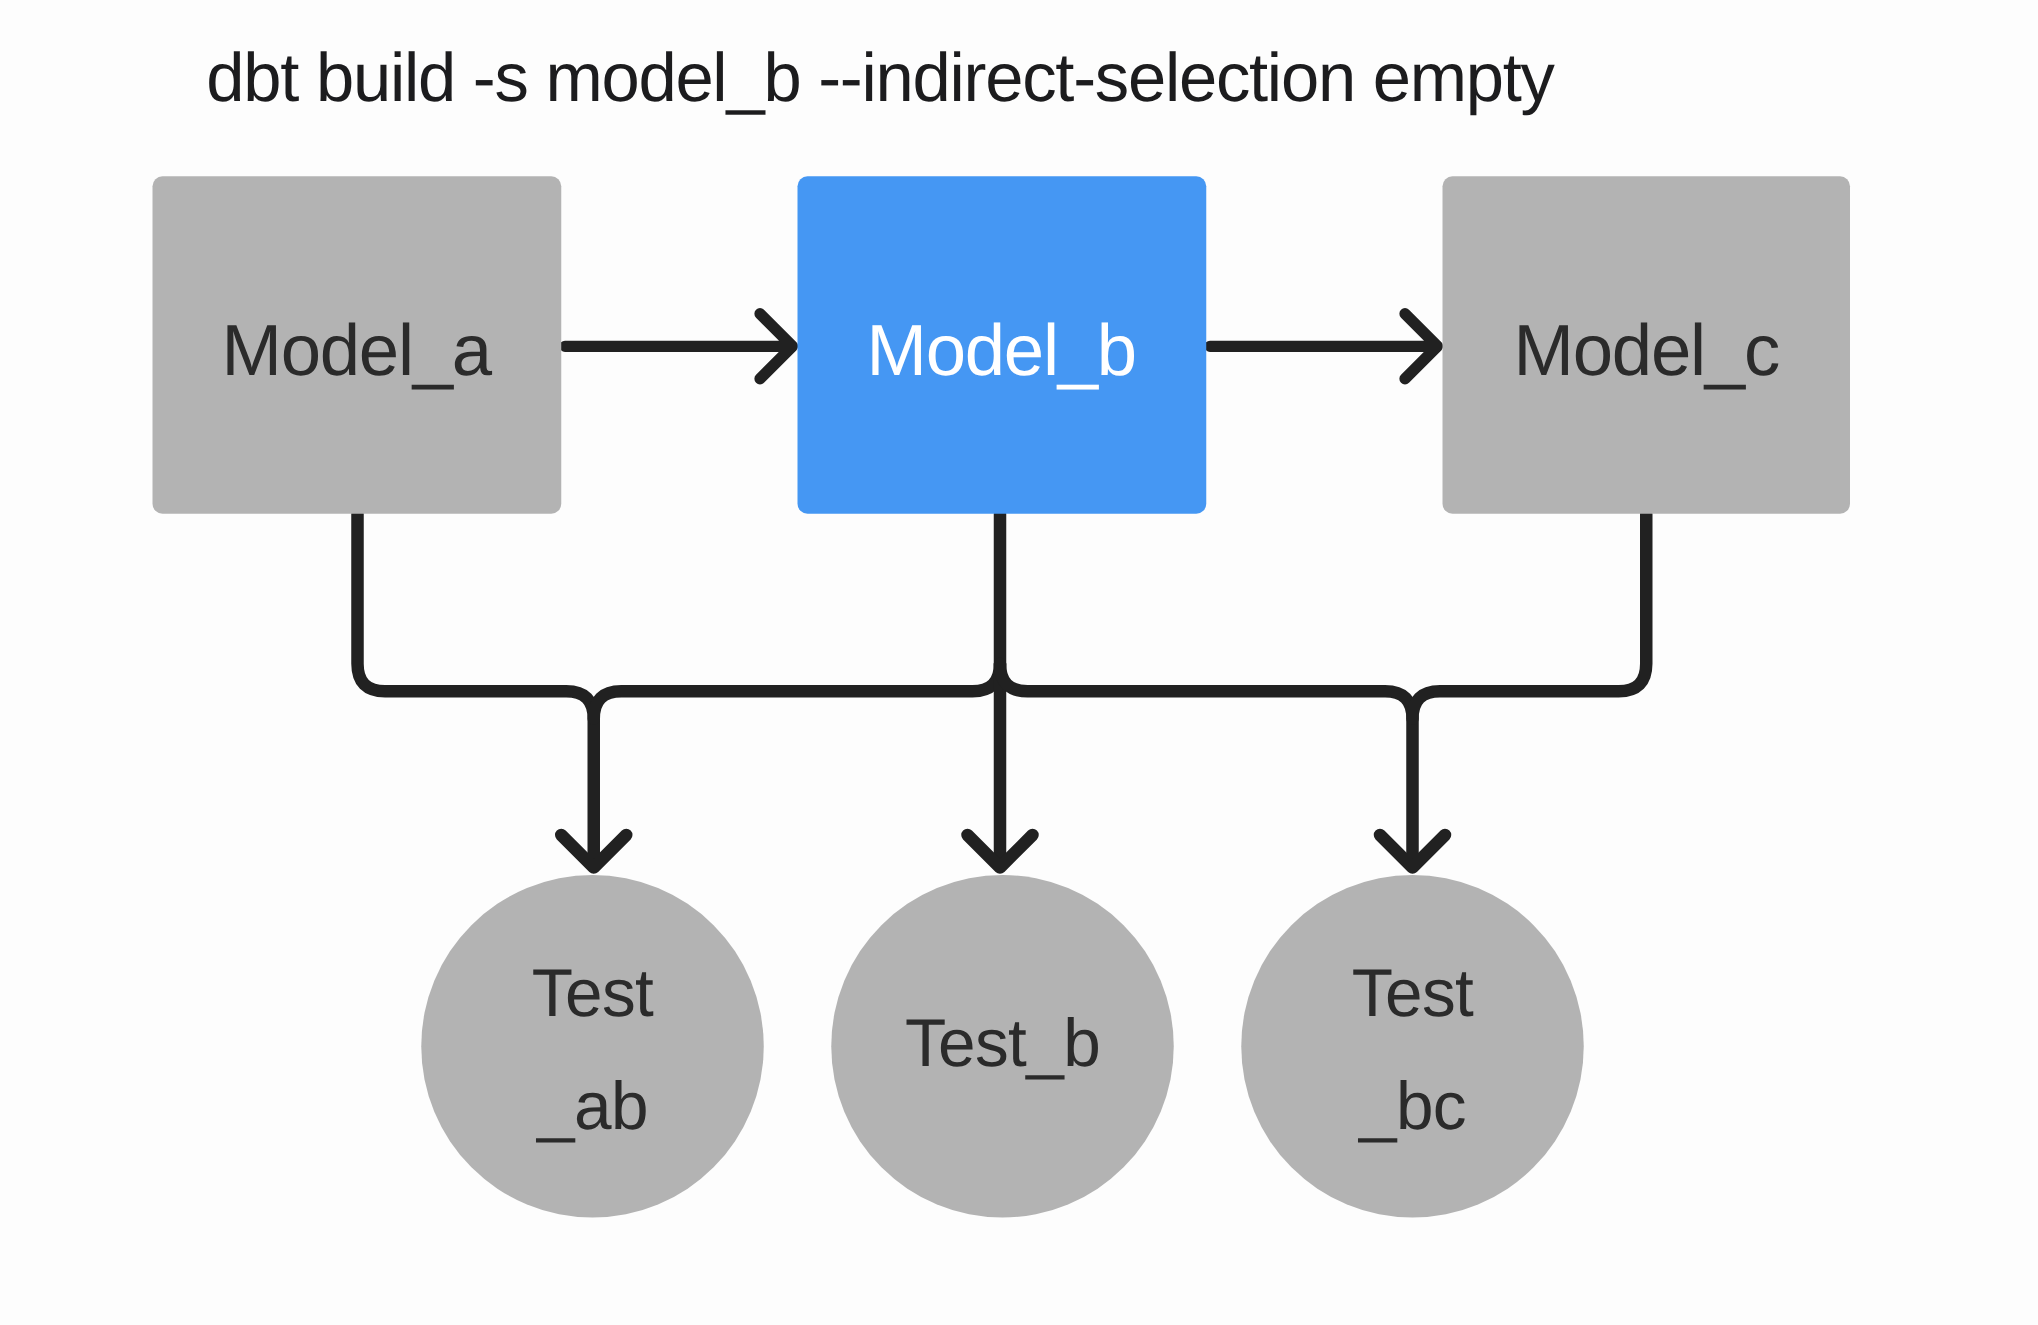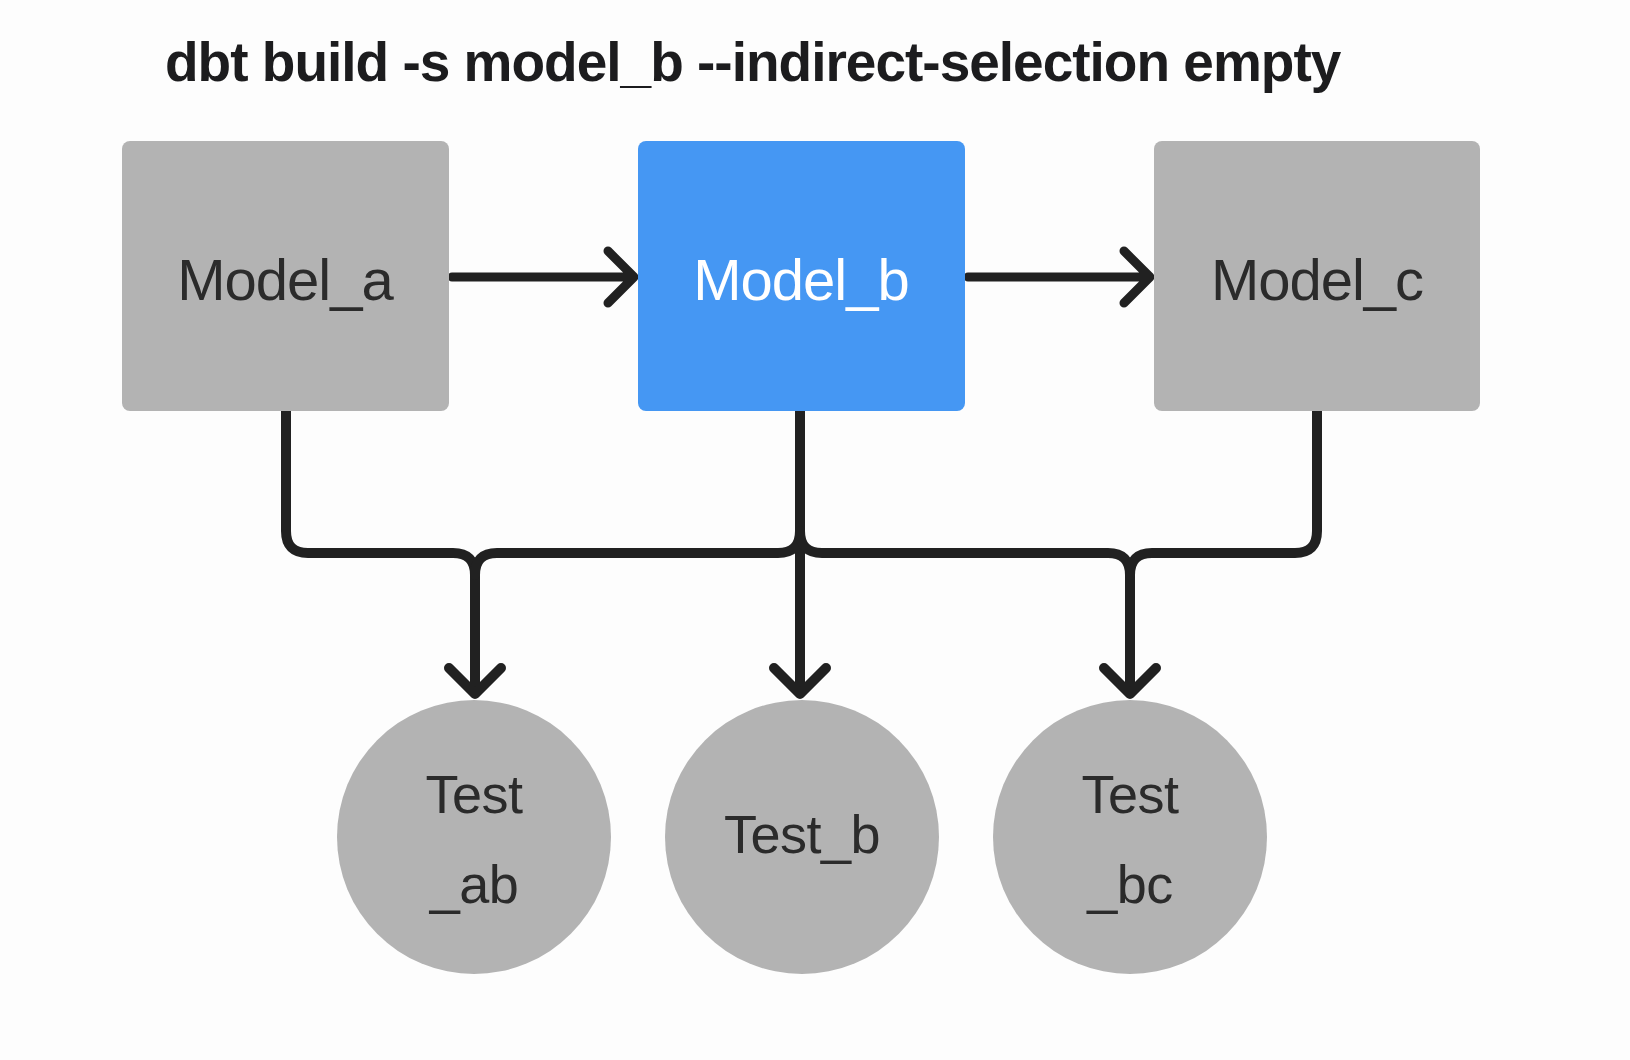--- a/index.html
+++ b/index.html
@@ -13,21 +13,21 @@
     width: 1630px;
     height: 1060px;
     overflow: hidden;
     background: #fdfdfd;
   }
   .title {
     position: absolute;
     left: 165px;
     top: 30px;
     font-size: 55px;
-    font-weight: 700;
+    font-weight: 400;
     letter-spacing: -1px;
     color: #1c1c1e;
     white-space: nowrap;
   }
   svg.dag {
     position: absolute;
     left: 0;
     top: 0;
     width: 1630px;
     height: 1060px;

